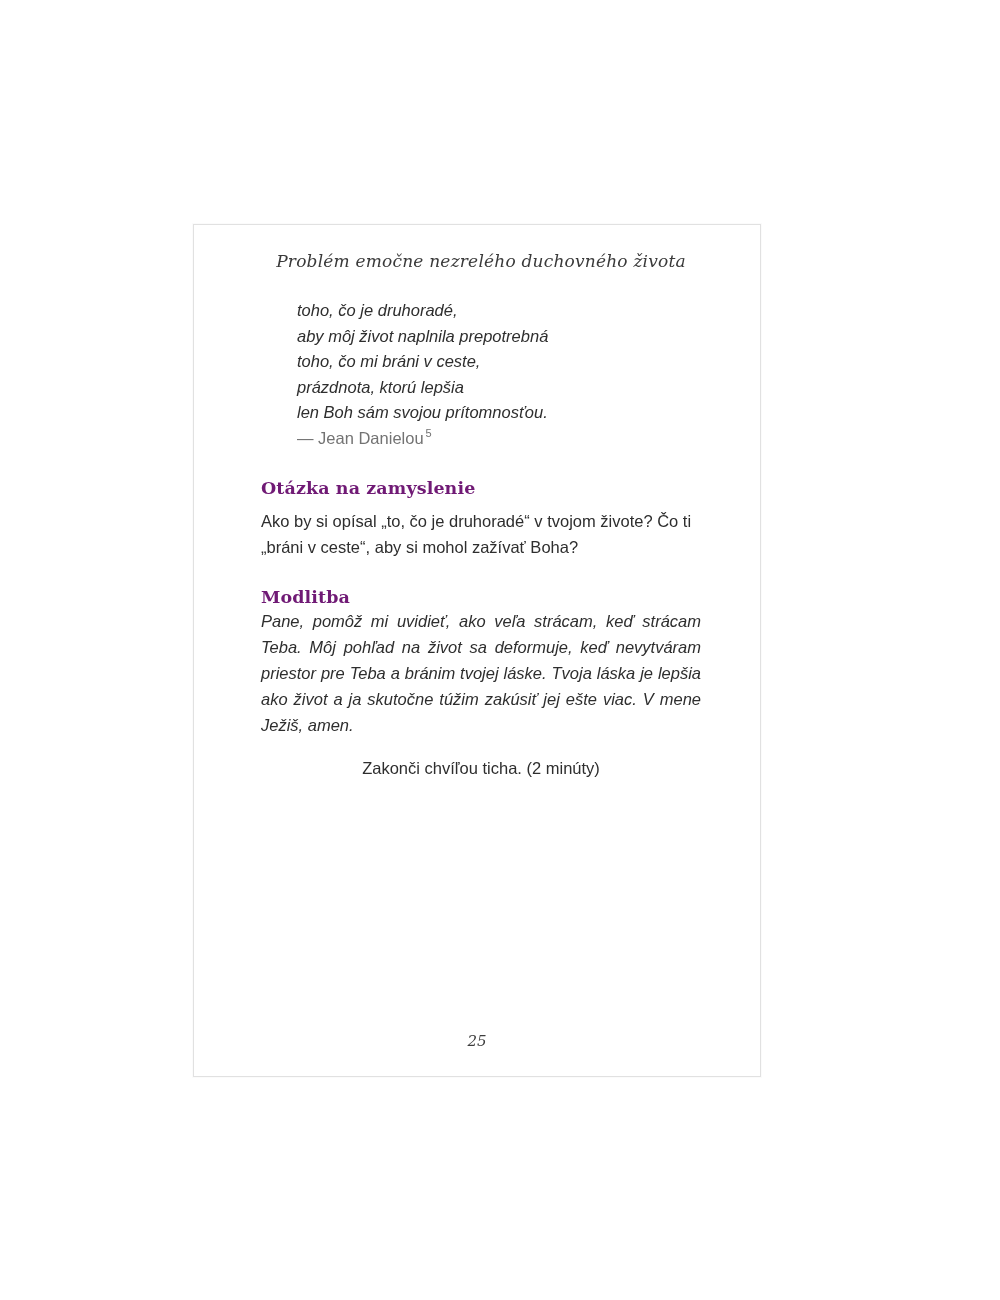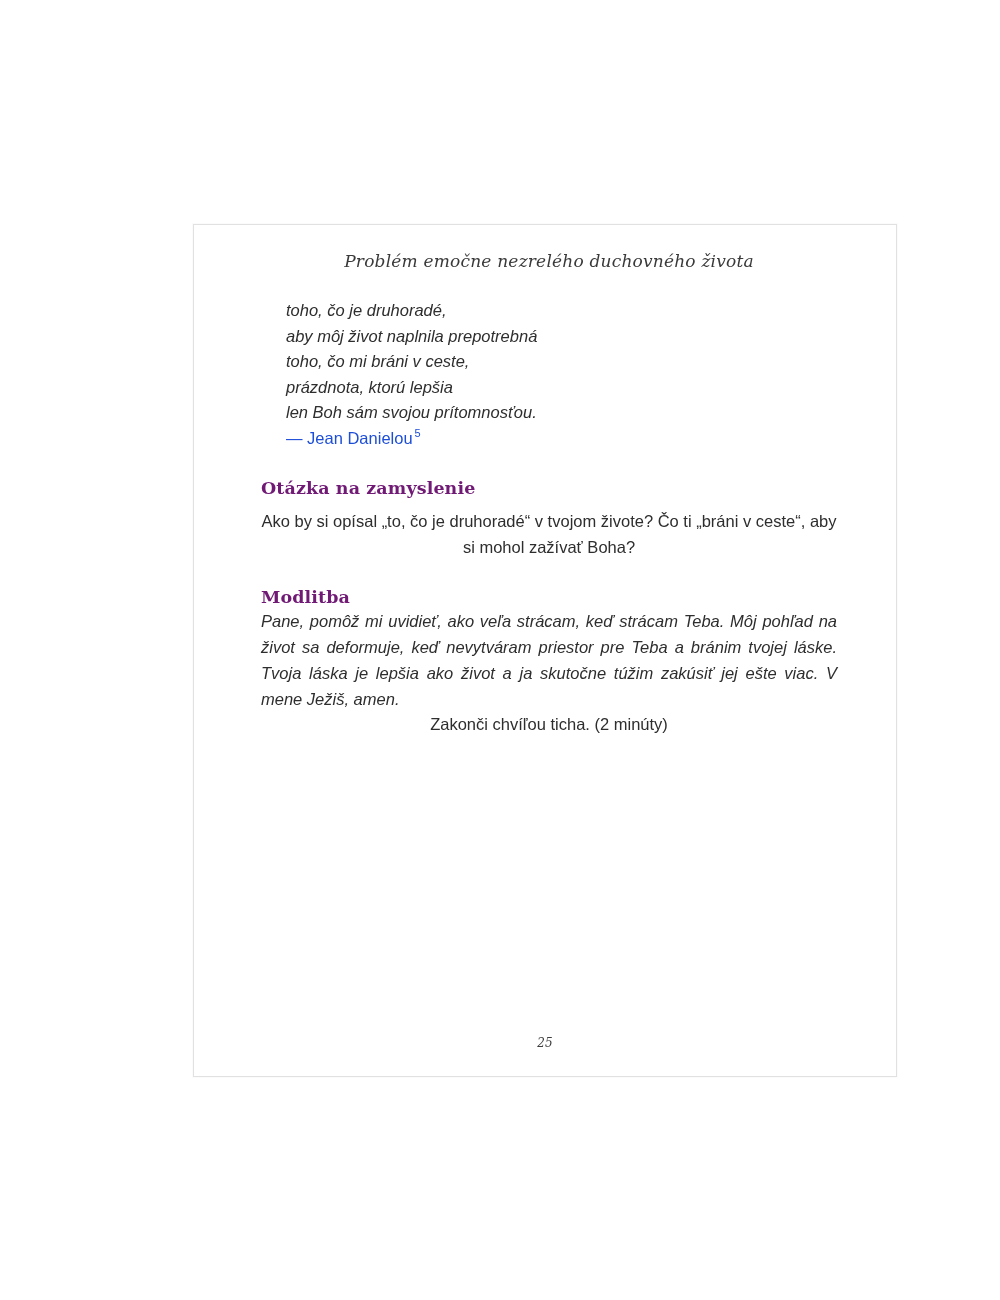--- a/index.html
+++ b/index.html
@@ -12,21 +12,21 @@
     height: 1300px;
     position: relative;
     font-family: "Liberation Sans", sans-serif;
     color: #2c2c2c;
     -webkit-font-smoothing: antialiased;
   }
   .book-page {
     position: absolute;
     left: 193px;
     top: 224px;
-    width: 704px;
+    width: 568px;
     height: 853px;
     background: #ffffff;
     border: 1px solid #e1e1e1;
     box-sizing: border-box;
     box-shadow: 0 0 0 1px rgba(0,0,0,0.015);
   }
   .page-content {
     position: absolute;
     left: 67px;
     right: 59px;
@@ -35,34 +35,34 @@
   .running-head {
     font-family: "DejaVu Serif", "Liberation Serif", serif;
     font-style: italic;
     font-size: 17px;
     line-height: 22px;
     text-align: center;
     color: #3a3a3a;
     letter-spacing: 0.2px;
   }
   .poem {
-    margin: 26px 0 0 25px;
+    margin: 26px 0 0 36px;
     font-style: italic;
     font-size: 16.5px;
     line-height: 25.5px;
     color: #2e2e2e;
   }
   .poem-line {
     display: block;
     white-space: pre;
   }
   .poem-attribution {
     display: block;
     font-style: normal;
-    color: #1d4ed8;
+    color: #737373;
   }
   .footnote-ref {
     font-size: 11px;
     vertical-align: super;
     line-height: 0;
     margin-left: 2px;
   }
   .section-heading {
     font-family: "DejaVu Serif", "Liberation Serif", serif;
     font-weight: bold;
@@ -70,43 +70,43 @@
     line-height: 22px;
     color: #701a75;
     margin: 26px 0 0 0;
     letter-spacing: 0.1px;
   }
   .body-text {
     font-size: 16.5px;
     line-height: 26px;
     color: #2e2e2e;
     margin: 9px 0 0 0;
-    text-align: center;
+    text-align: left;
   }
   .prayer-text {
     font-style: italic;
     text-align: justify;
     margin-top: 0;
   }
   .closing-instruction {
     font-size: 16.5px;
     line-height: 22px;
     text-align: center;
     color: #2e2e2e;
-    margin-top: 1px;
+    margin-top: 19px;
   }
   .page-number {
     position: absolute;
     left: 0;
     right: 0;
     bottom: 26px;
     text-align: center;
     font-family: "DejaVu Serif", "Liberation Serif", serif;
     font-style: italic;
-    font-size: 12px;
+    font-size: 15px;
     color: #3d3d3d;
   }
 </style>
 </head>
 <body>
 
 <div class="book-page">
   <div class="page-content">
 
     <div class="running-head">Problém emočne nezrelého duchovného života</div>

